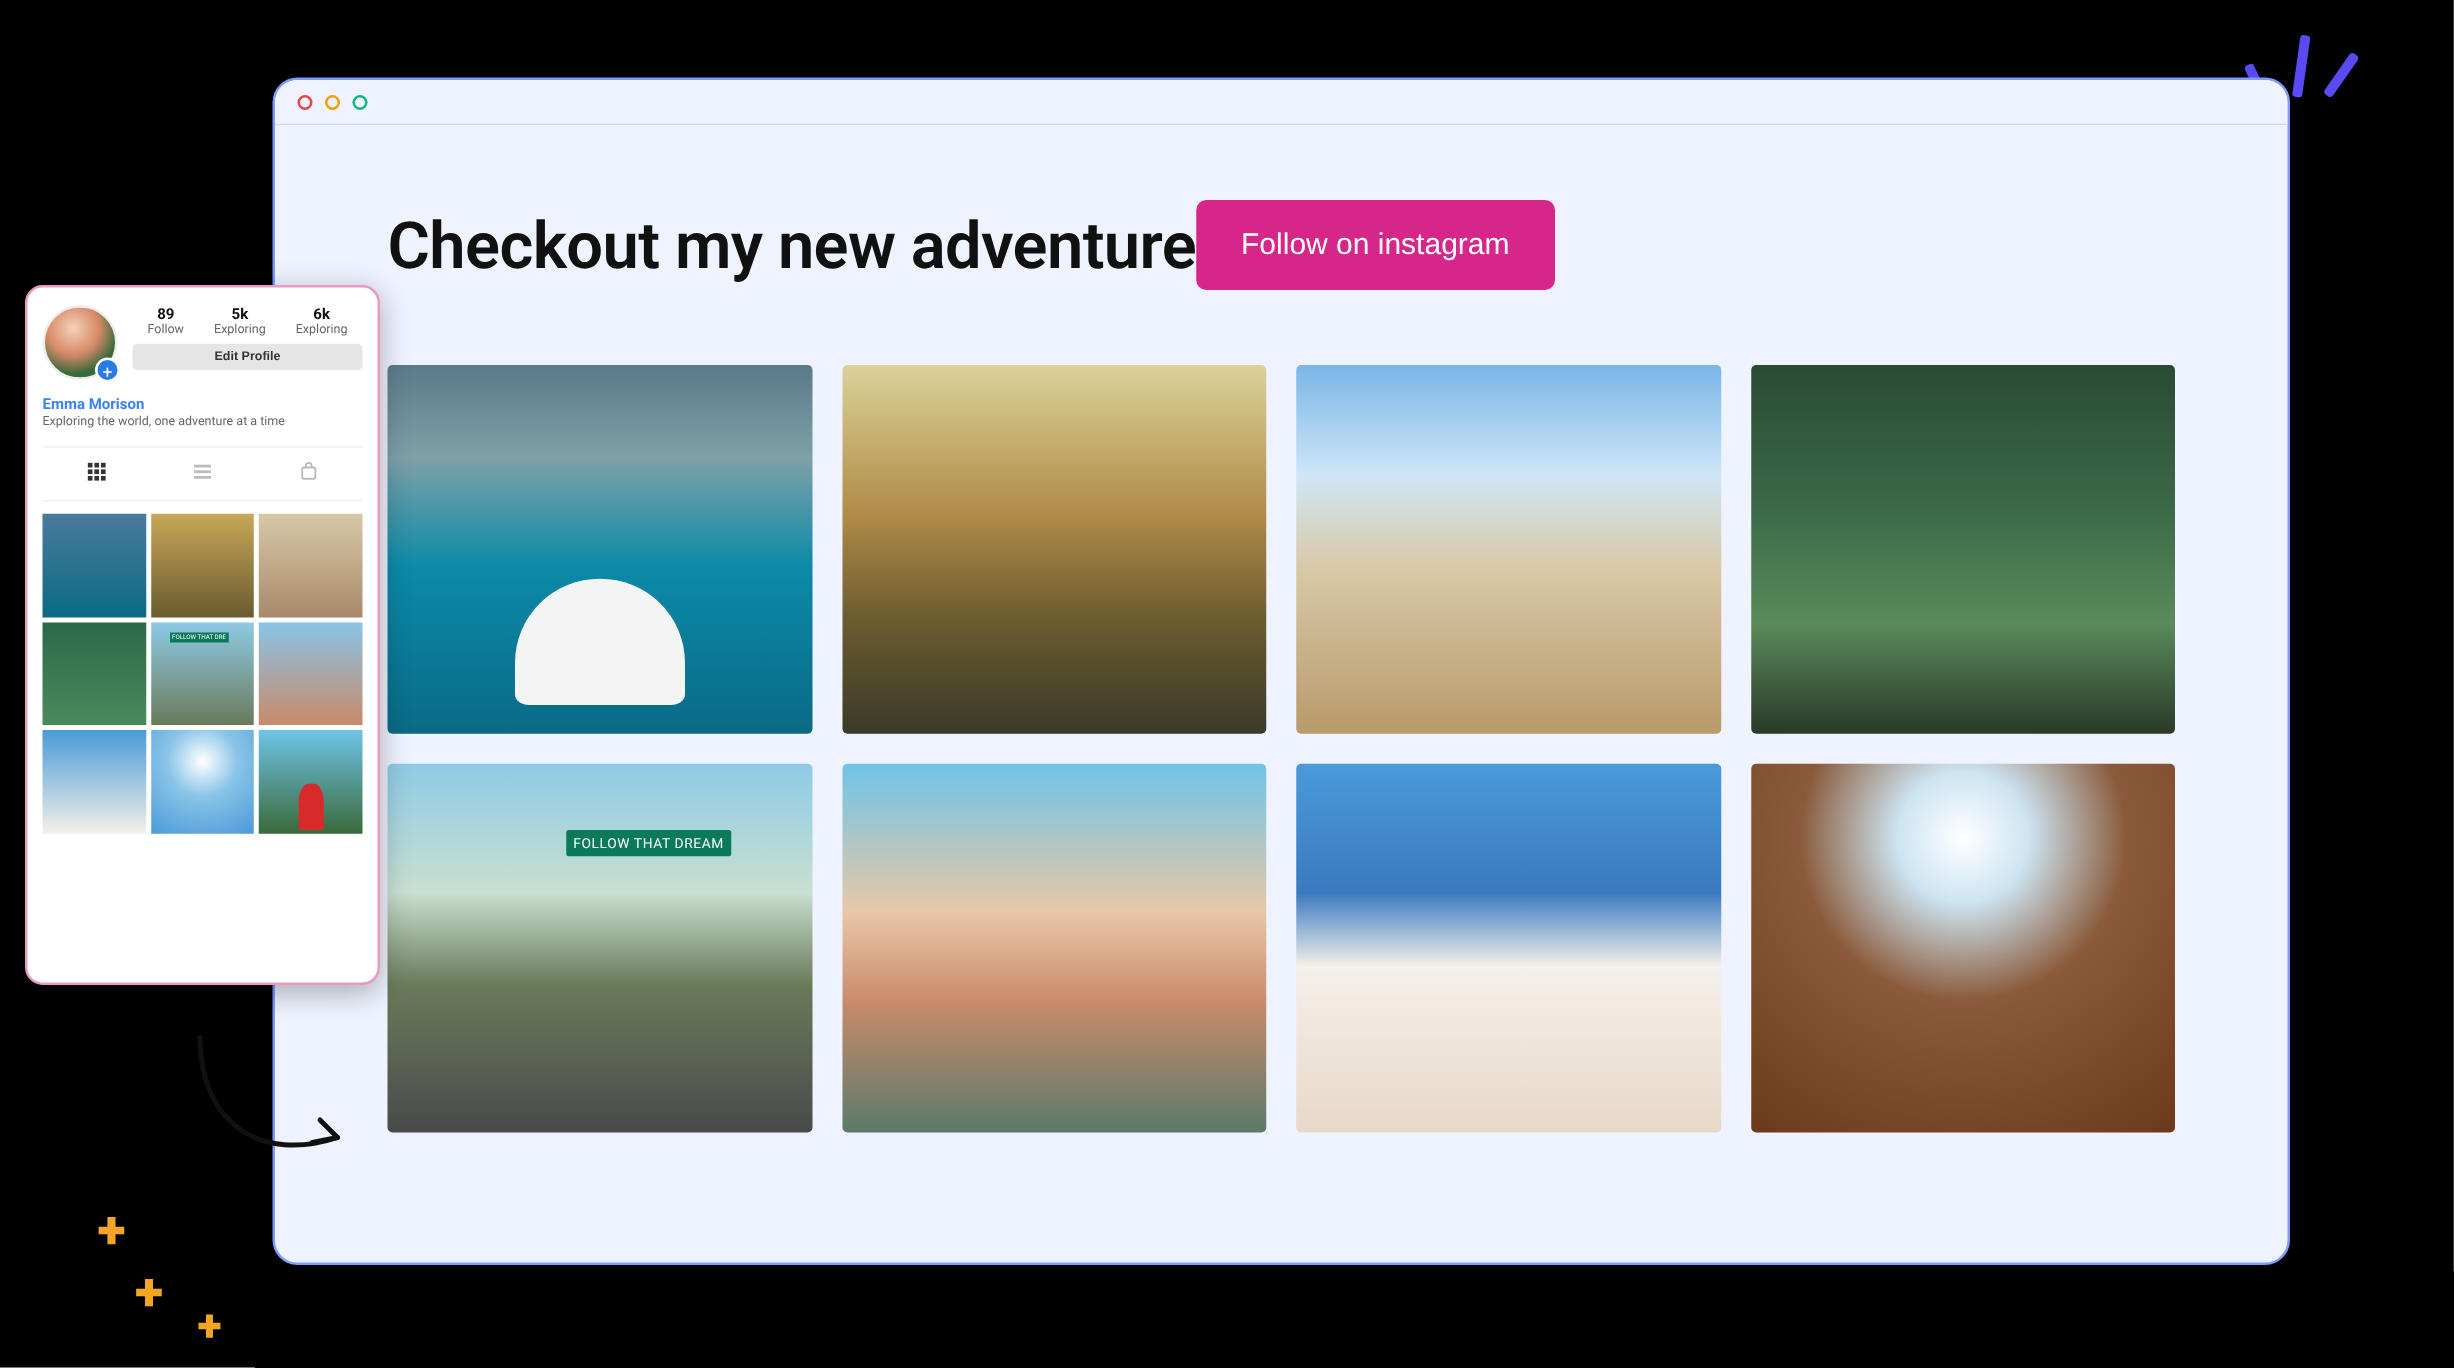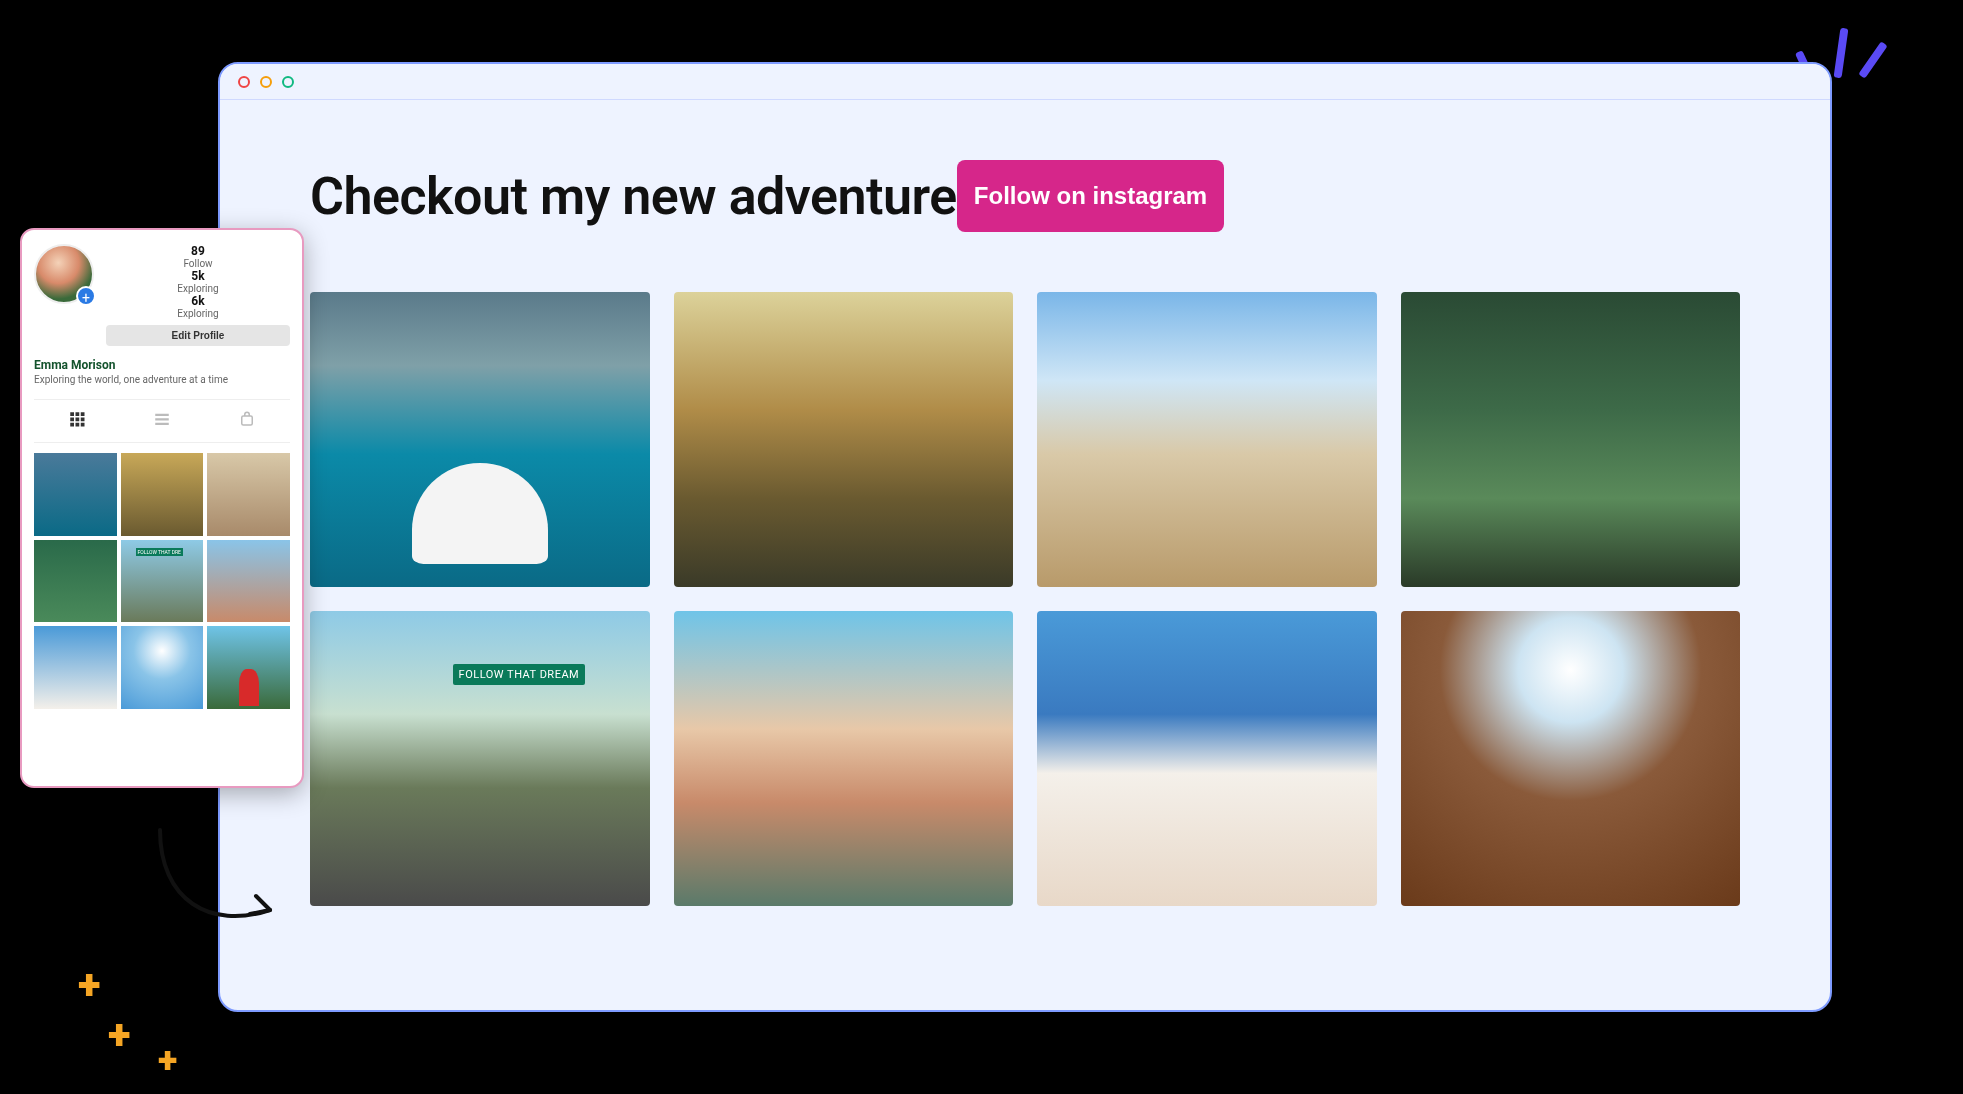--- a/index.html
+++ b/index.html
@@ -54,22 +54,22 @@
   .page-title {
     font-size: 52px;
     font-weight: 600;
     color: #111;
     letter-spacing: -0.5px;
   }
   .follow-btn {
     background: #d6268a;
     color: #fff;
     font-size: 24px;
-    font-weight: 700;
-    padding: 22px 17px;
+    font-weight: 400;
+    padding: 22px 36px;
     border: none;
     border-radius: 8px;
     cursor: pointer;
   }
 
   .gallery {
     display: grid;
     grid-template-columns: repeat(4, 1fr);
     gap: 24px;
   }
@@ -119,29 +119,29 @@
   }
   .avatar-plus {
     position: absolute; right: -2px; bottom: -2px;
     width: 20px; height: 20px; border-radius: 50%;
     background: #2a7ae4; color:#fff; font-size:14px; line-height:20px; text-align:center;
     border: 2px solid #fff;
   }
   .stats-col { flex:1; }
   .stats-row {
     display: flex; justify-content: space-around; text-align:center;
-    font-size: 10px; color:#666;flex-direction:column;
+    font-size: 10px; color:#666;
   }
   .stat-num { font-weight:700; font-size:12px; color:#111; display:block; }
   .edit-btn {
     width: 100%; margin-top:6px; padding:5px 0;
     background:#e5e5e5; border:none; border-radius:4px;
     font-size:10px; font-weight:600; color:#333; cursor:pointer;
   }
-  .profile-name { margin-top:12px; font-size:12px; font-weight:700; color:#14532d;}
+  .profile-name { margin-top:12px; font-size:12px; font-weight:700; color:#3b82f6;}
   .profile-bio  { font-size:10px; color:#666; margin-top:2px; }
 
   .tab-row {
     display:flex; margin-top:14px; border-top:1px solid #eee; border-bottom:1px solid #eee;
   }
   .tab { flex:1; text-align:center; padding:10px 0; color:#bbb; cursor:pointer;}
   .tab.active { color:#333; }
   .tab svg { width:18px; height:18px; }
 
   .mini-grid {

